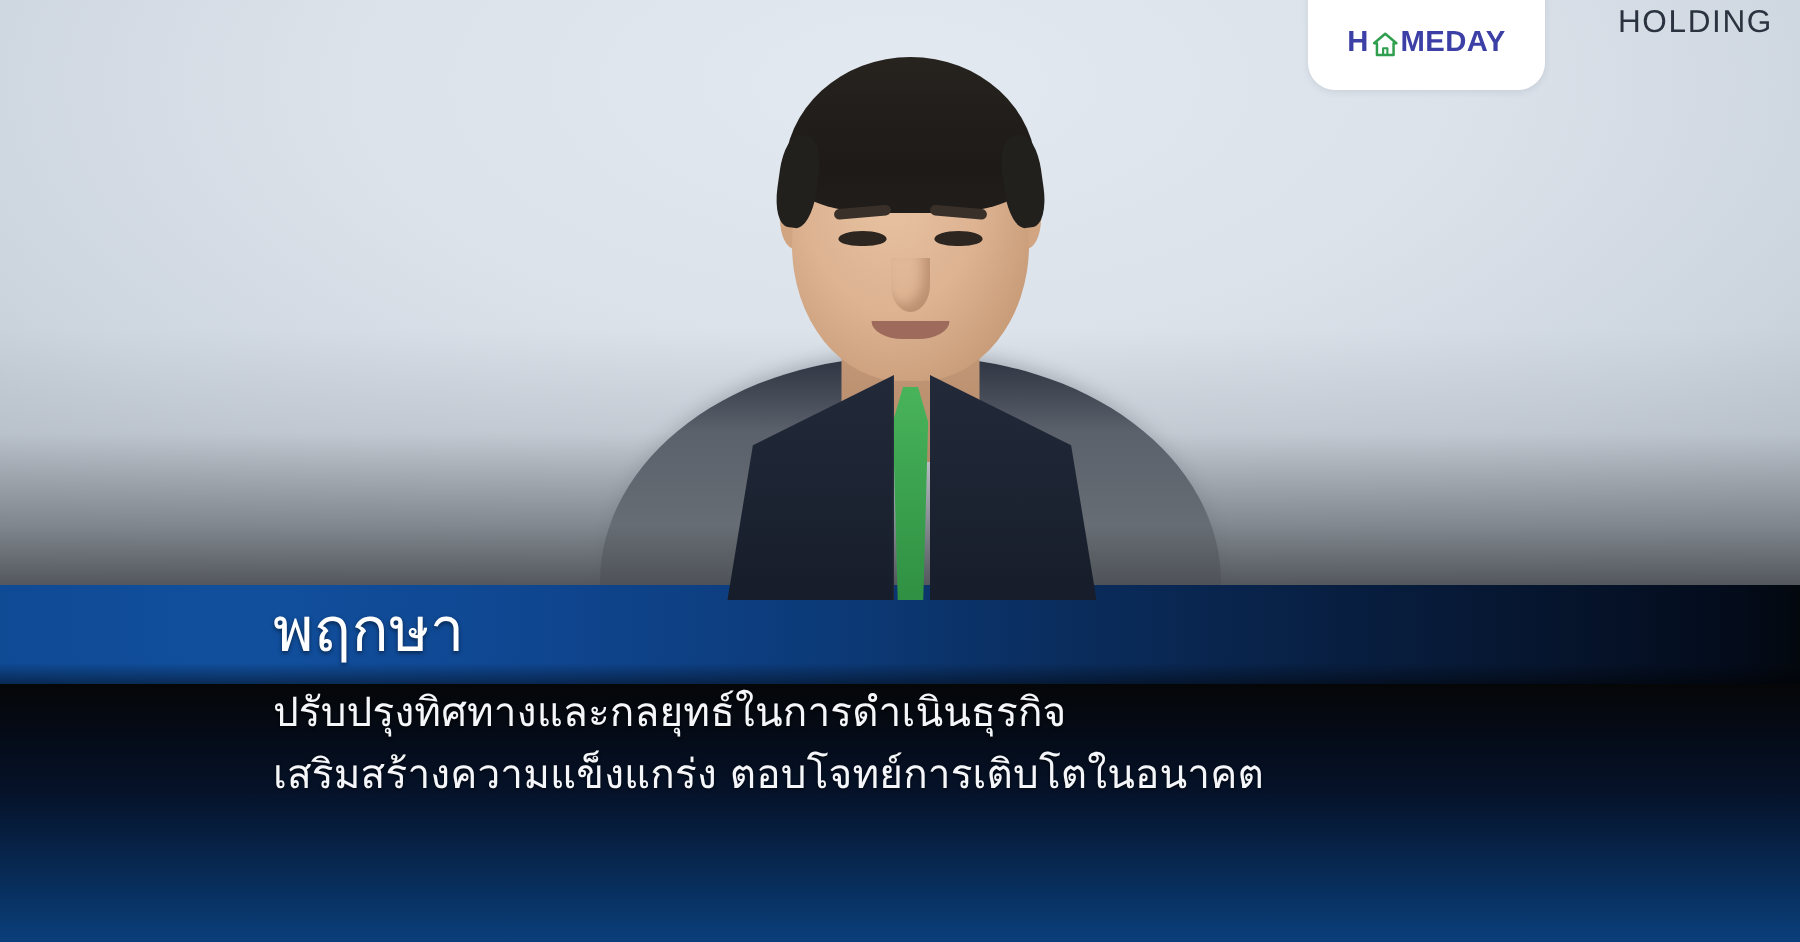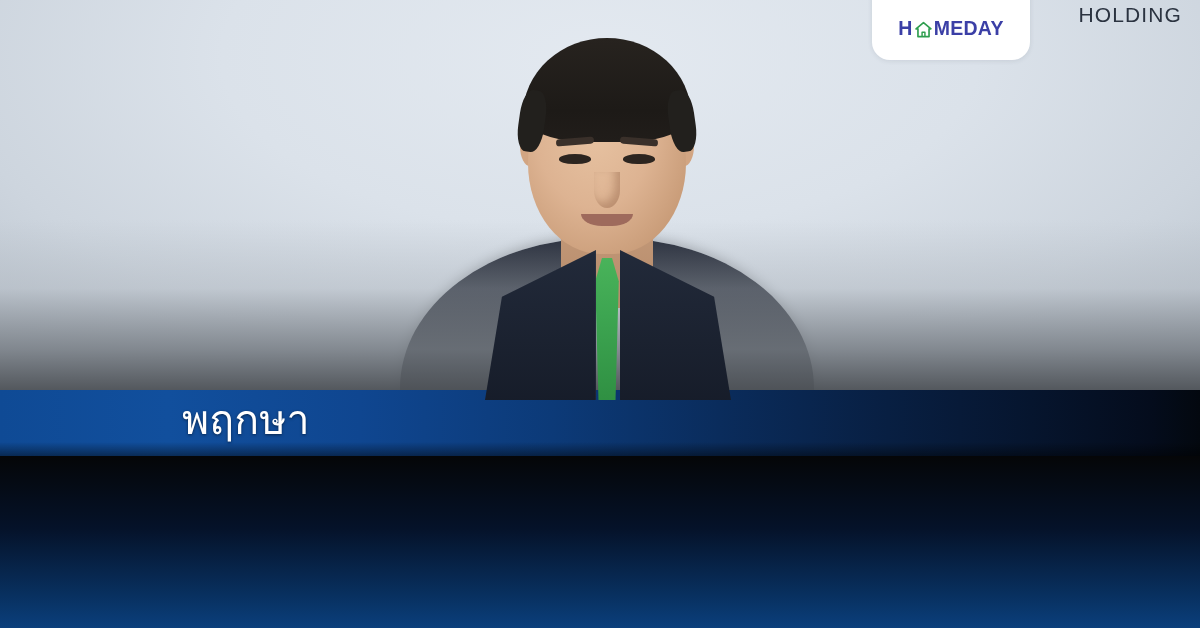--- a/index.html
+++ b/index.html
@@ -341,15 +341,17 @@
       <span>MEDAY</span>
     </div>
   </div>
 
   <div class="caption-block">
     <div class="blue-strip"></div>
   </div>
 
   <div class="headline">พฤกษา</div>
 
-
+  <div class="subline subline-1">ปรับปรุงทิศทางและกลยุทธ์ในการดำเนินธุรกิจ</div>
+
+  <div class="subline subline-2">เสริมสร้างความแข็งแกร่ง ตอบโจทย์การเติบโตในอนาคต</div>
 
 </div>
 
 </body></html>

